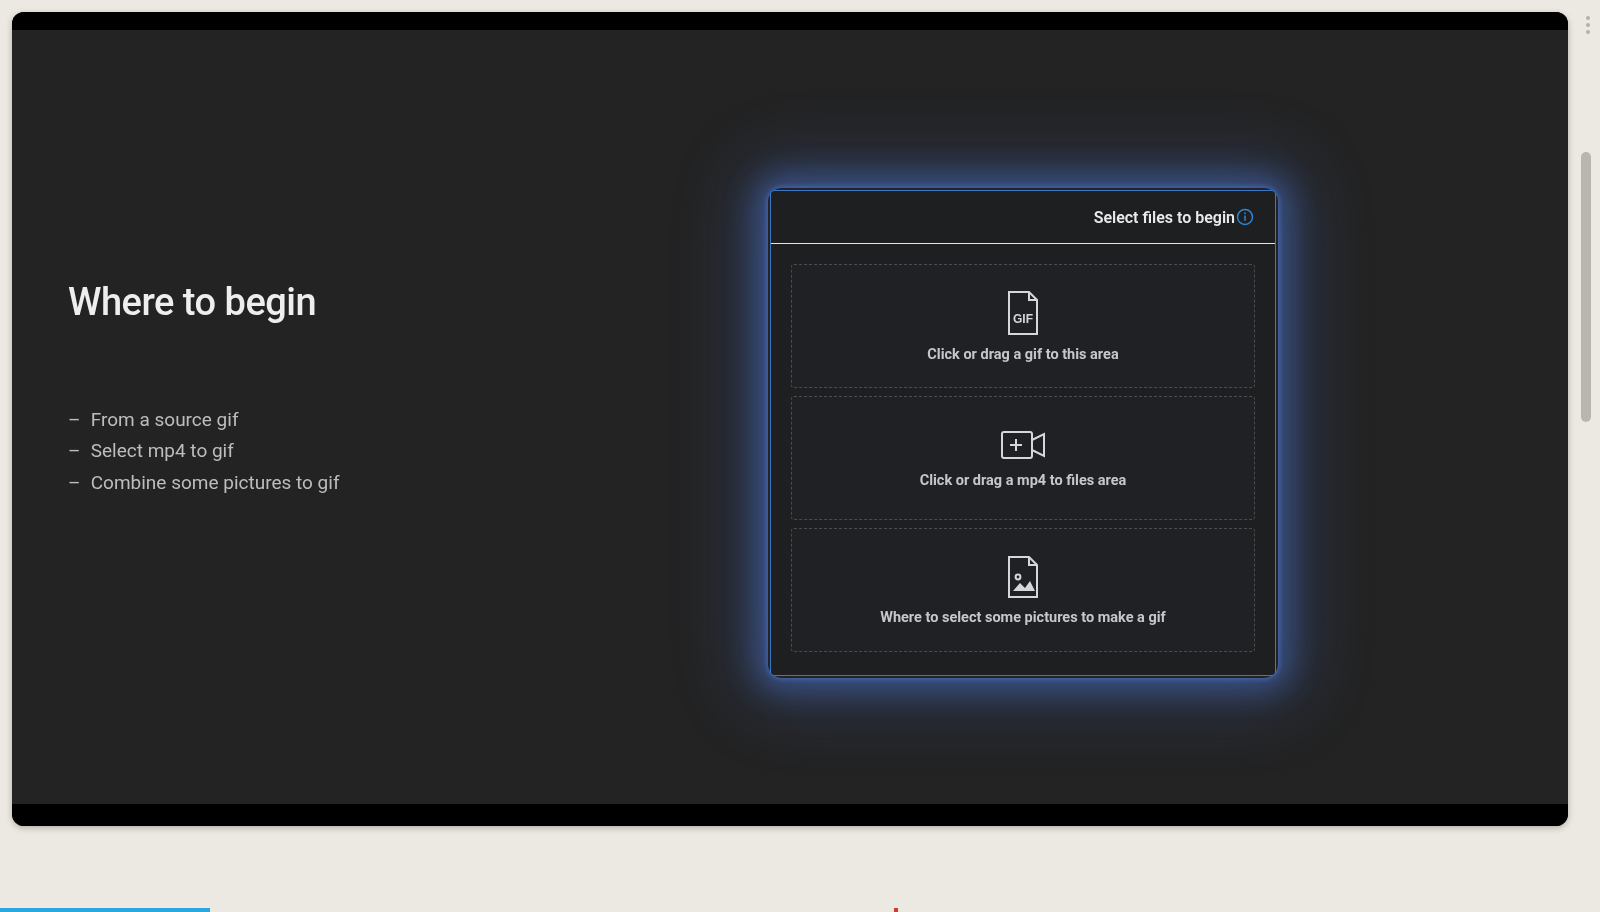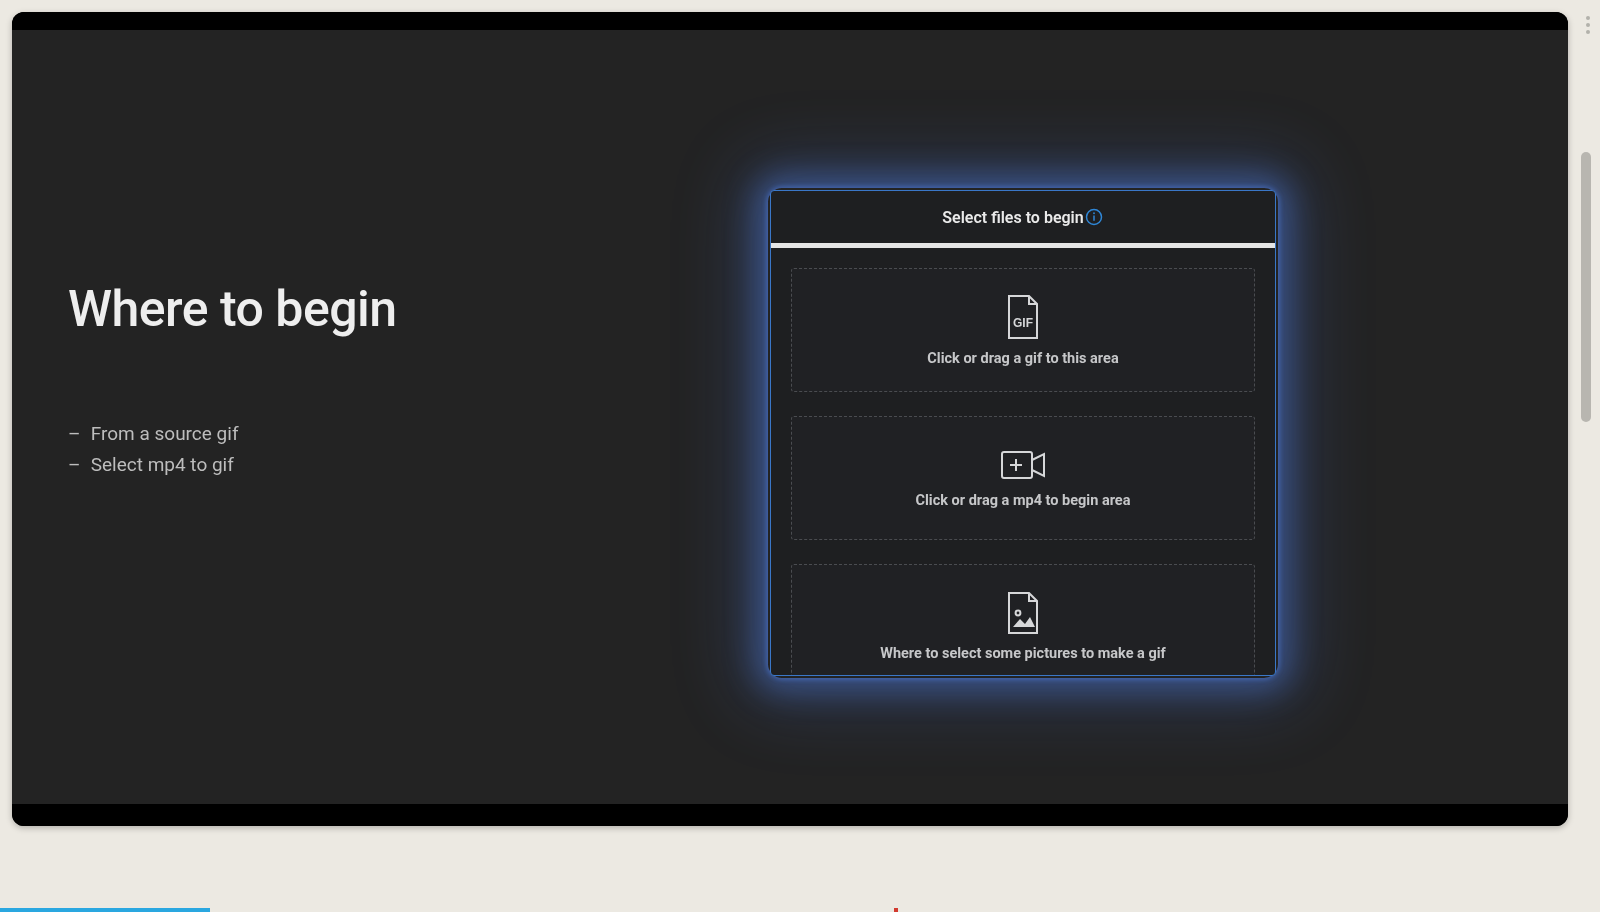--- a/index.html
+++ b/index.html
@@ -49,21 +49,21 @@
 
   
   .left-col {
     position: absolute;
     left: 56px;
     top: 250px;
     width: 640px;
     color: #e8e8e8;
   }
   .heading {
-    font-size: 50px;
+    font-size: 38px;
     font-weight: 500;
     letter-spacing: -0.5px;
     color: #eeeeee;
     margin: 0 0 80px 0;
   }
   .bullets {
     font-size: 19px;
     font-weight: 400;
     color: #bdbdbd;
     line-height: 1.65;
@@ -97,24 +97,24 @@
     width: 506px;
     height: 486px;
     background: #1e1f21;
     border: 1px solid #3a77c8;
     border-radius: 4px;
     box-sizing: border-box;
     overflow: hidden;
   }
   .panel-header {
     height: 52px;
-    border-bottom: 5px solid #e5e5e5;
+    border-bottom: 1px solid #e5e5e5;
     display: flex;
     align-items: center;
-    justify-content: center;
+    justify-content: flex-end;
     padding: 0 20px;
   }
   .panel-title {
     color: #eaeaea;
     font-size: 16px;
     font-weight: 600;
   }
   .info-btn {
     width: 20px;
     height: 20px;
@@ -122,21 +122,21 @@
     align-items: center;
     justify-content: center;
     cursor: pointer;
     color: #2f86d6;
   }
 
   .panel-body {
     padding: 20px;
     display: flex;
     flex-direction: column;
-    gap: 24px;
+    gap: 8px;
   }
 
   .dropzone {
     border: 1px dashed #4a4c50;
     border-radius: 3px;
     height: 122px;
     display: flex;
     flex-direction: column;
     align-items: center;
     justify-content: center;
@@ -214,20 +214,24 @@
     <div class="left-col">
       <h1 class="heading">Where to begin</h1>
       <div class="bullets">
         <div class="row">
           <span class="dash">–</span>
           <span>From a source gif</span>
         </div>
         <div class="row">
           <span class="dash">–</span>
           <span>Select mp4 to gif</span>
+        </div>
+        <div class="row">
+          <span class="dash">–</span>
+          <span>Combine some pictures to gif</span>
         </div>
       </div>
     </div>
 
     <div class="panel-glow"></div>
 
     <div class="panel">
       <div class="panel-header">
         <div class="panel-title">Select files to begin</div>
         <div class="info-btn">
@@ -254,21 +258,21 @@
 
         <div class="dropzone">
           <div class="dz-icon">
             <svg width="46" height="34" viewBox="0 0 46 34" fill="none" stroke="currentColor" stroke-width="2">
               <rect x="2" y="4" width="30" height="26" rx="2"></rect>
               <path d="M32 12 L44 6 V28 L32 22"></path>
               <line x1="10" y1="17" x2="22" y2="17"></line>
               <line x1="16" y1="11" x2="16" y2="23"></line>
             </svg>
           </div>
-          <div class="dz-label">Click or drag a mp4 to begin area</div>
+          <div class="dz-label">Click or drag a mp4 to files area</div>
         </div>
 
         <div class="dropzone">
           <div class="dz-icon">
             <svg width="36" height="44" viewBox="0 0 36 44" fill="none" stroke="currentColor" stroke-width="2">
               <path d="M4 2 H24 L32 10 V42 H4 Z"></path>
               <path d="M24 2 V10 H32"></path>
               <circle cx="13" cy="22" r="2.4"></circle>
               <path d="M8 36 L15 28 L20 33 L25 26 L30 36 Z" fill="currentColor" stroke="none"></path>
             </svg>

